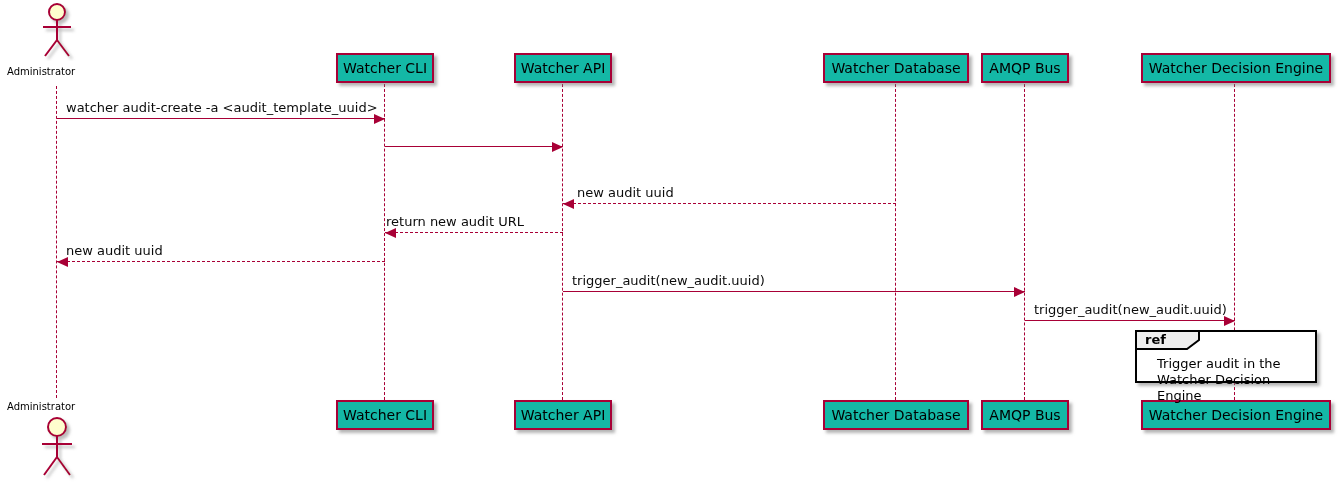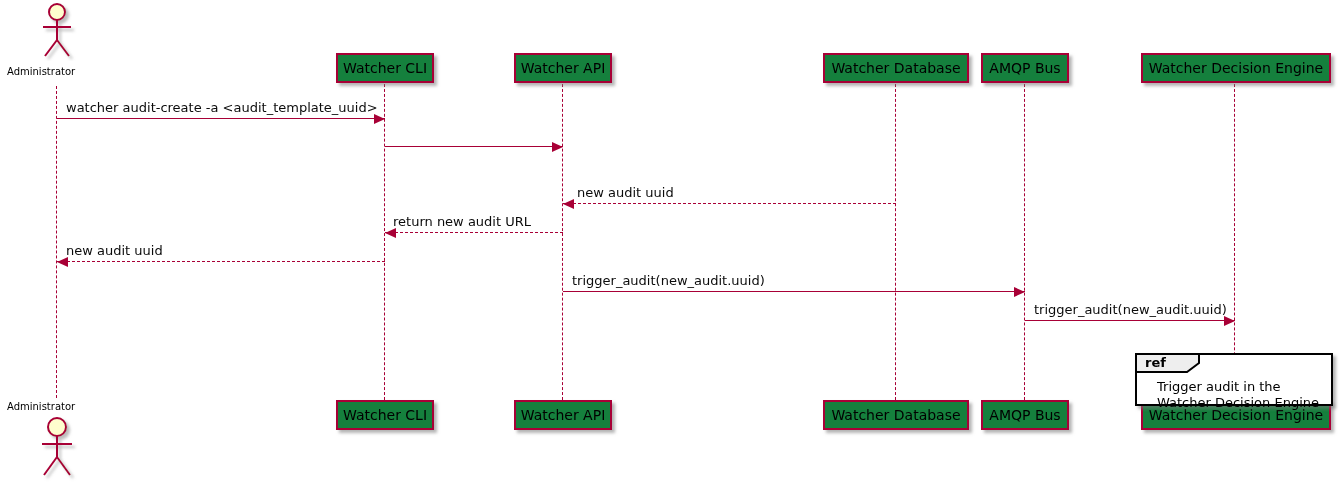--- a/index.html
+++ b/index.html
@@ -2,21 +2,21 @@
 <html><head>
 <meta charset="utf-8">
 <style>
   html,body{margin:0;padding:0;background:#ffffff;}
   body{font-family:"DejaVu Sans","Liberation Sans",sans-serif;color:#000;}
   #stage{position:relative;width:1341px;height:486px;background:#fff;overflow:hidden;}
 
   
   .pbox{
     position:absolute;height:30px;box-sizing:border-box;
-    background:#15803d;border:2px solid #A80036;
+    background:#14b8a6;border:2px solid #A80036;
     display:flex;align-items:center;justify-content:center;
     font-size:14px;white-space:nowrap;
     box-shadow:3px 3px 3px rgba(120,120,120,0.55);
     z-index:4;
   }
 
   
   .lifeline{
     position:absolute;width:0;border-left:1px dashed #A80036;z-index:1;
   }
@@ -36,23 +36,23 @@
 
   
   .actor-label{
     position:absolute;width:100px;text-align:left;font-size:10px;
     height:16px;line-height:16px;z-index:4;white-space:nowrap;
   }
   .actor-svg{position:absolute;z-index:4;}
 
   
   .refbox{
-    position:absolute;left:1135px;top:330px;width:198px;height:53px;
+    position:absolute;left:1135px;top:330px;width:182px;height:53px;
     box-sizing:border-box;background:#ffffff;border:2px solid #000000;
-    box-shadow:3px 3px 3px rgba(120,120,120,0.55);z-index:5;margin-top:23px;
+    box-shadow:3px 3px 3px rgba(120,120,120,0.55);z-index:5;
   }
   .ref-tab{position:absolute;left:-2px;top:-2px;}
   .ref-tab-label{
     position:absolute;left:8px;top:-1px;height:17px;line-height:17px;
     font-weight:bold;font-size:13px;z-index:6;
   }
   .ref-body{position:absolute;left:20px;top:24px;font-size:13px;line-height:16px;}
 </style>
 </head>
 <body>
@@ -110,21 +110,21 @@
   </div>
 
 
   <div class="message" style="left:563px;top:184px;width:333px;">
     <div class="msg-label" style="left:14px;">new audit uuid</div>
     <div class="msg-line dashed"></div>
     <div class="arrowhead left"></div>
   </div>
 
   <div class="message" style="left:385px;top:213px;width:178px;">
-    <div class="msg-label" style="left:8px;">return new audit URL</div>
+    <div class="msg-label" style="left:1px;">return new audit URL</div>
     <div class="msg-line dashed"></div>
     <div class="arrowhead left"></div>
   </div>
 
   <div class="message" style="left:57px;top:242px;width:328px;">
     <div class="msg-label">new audit uuid</div>
     <div class="msg-line dashed"></div>
     <div class="arrowhead left"></div>
   </div>
 

